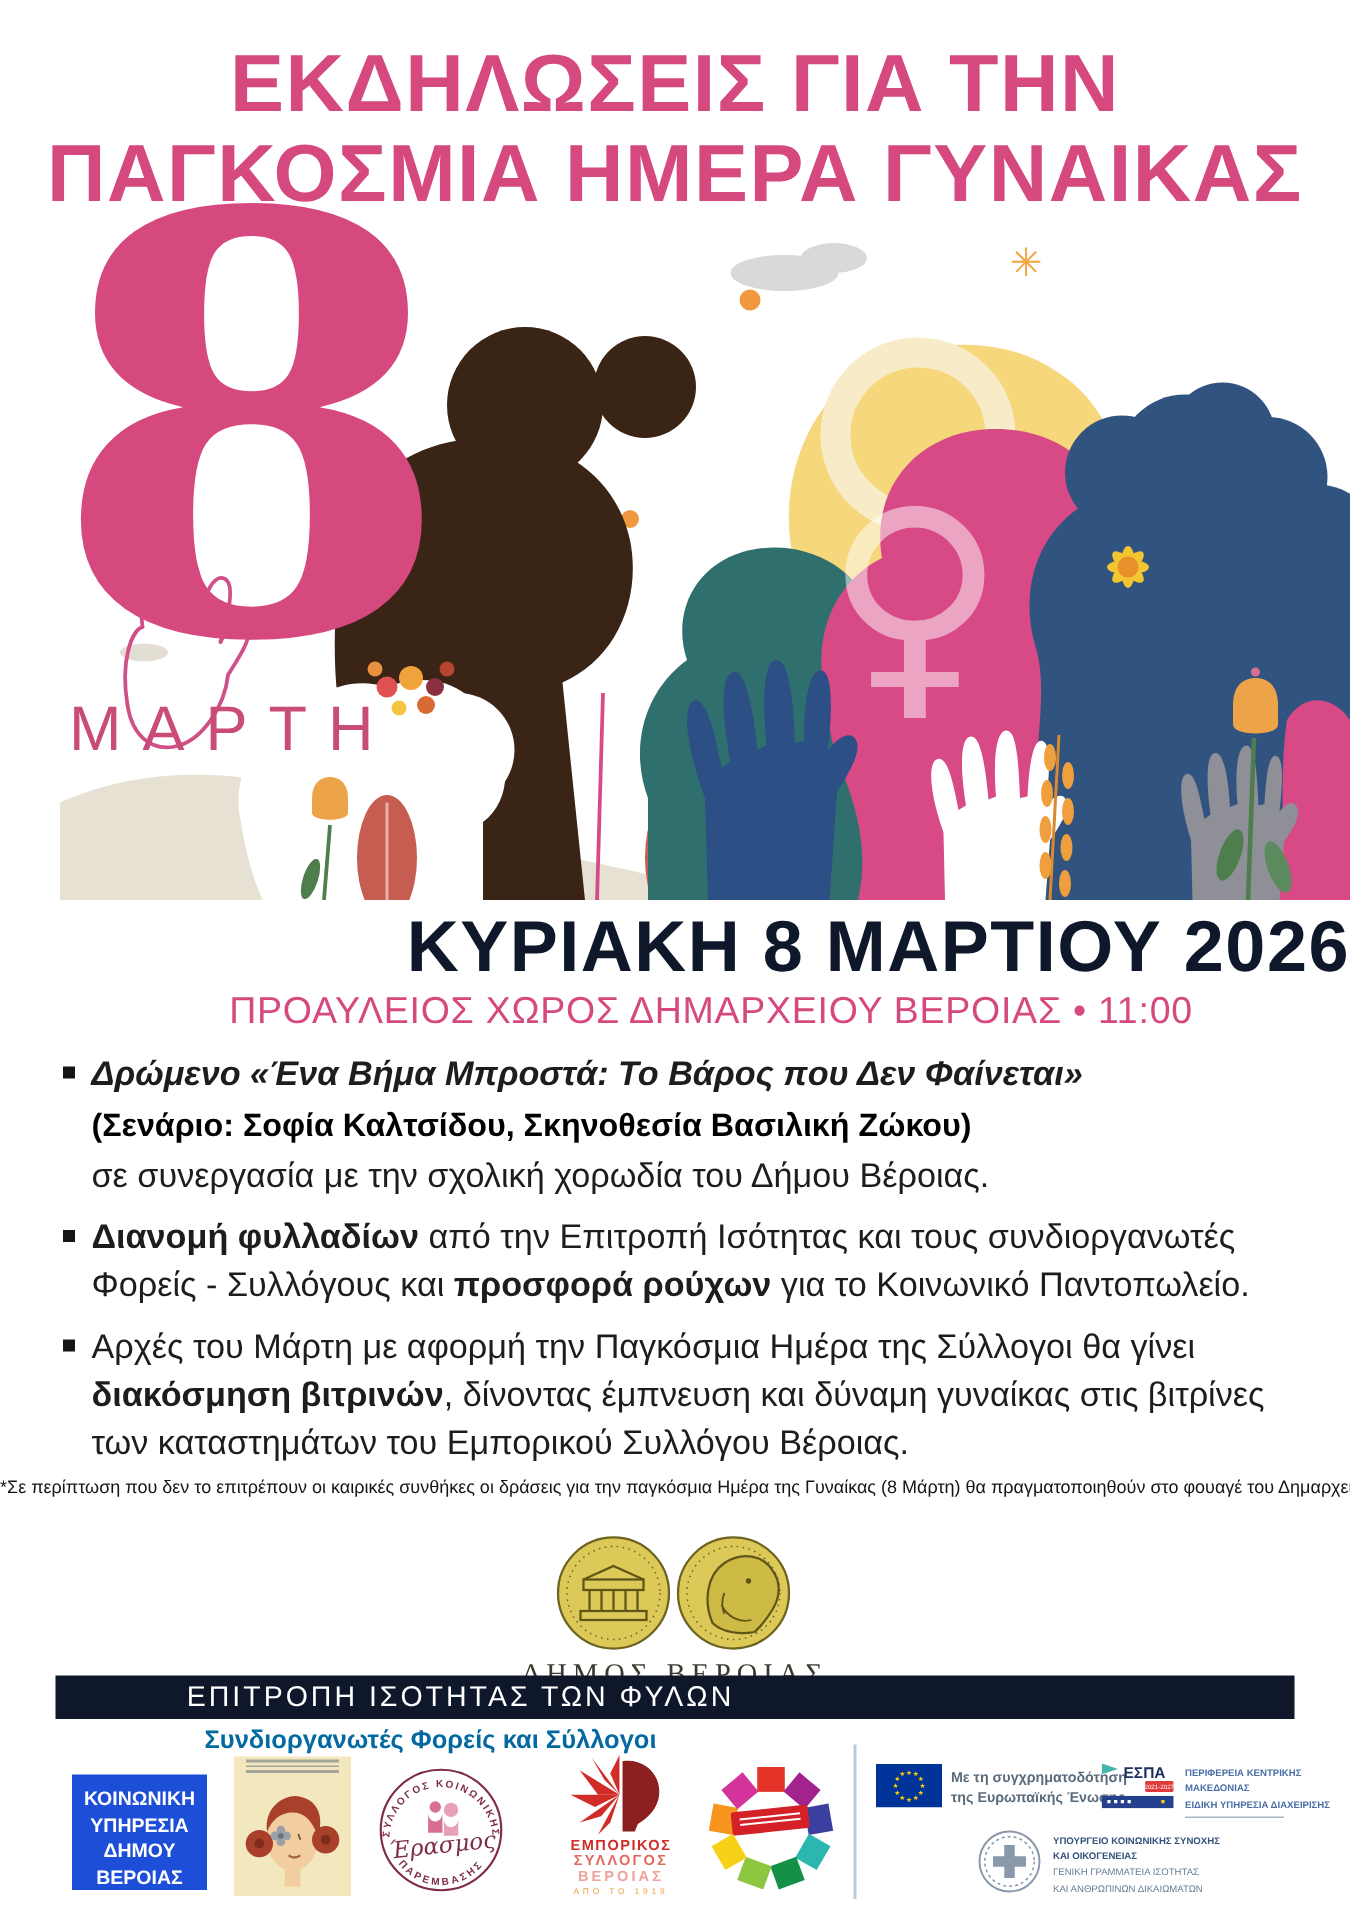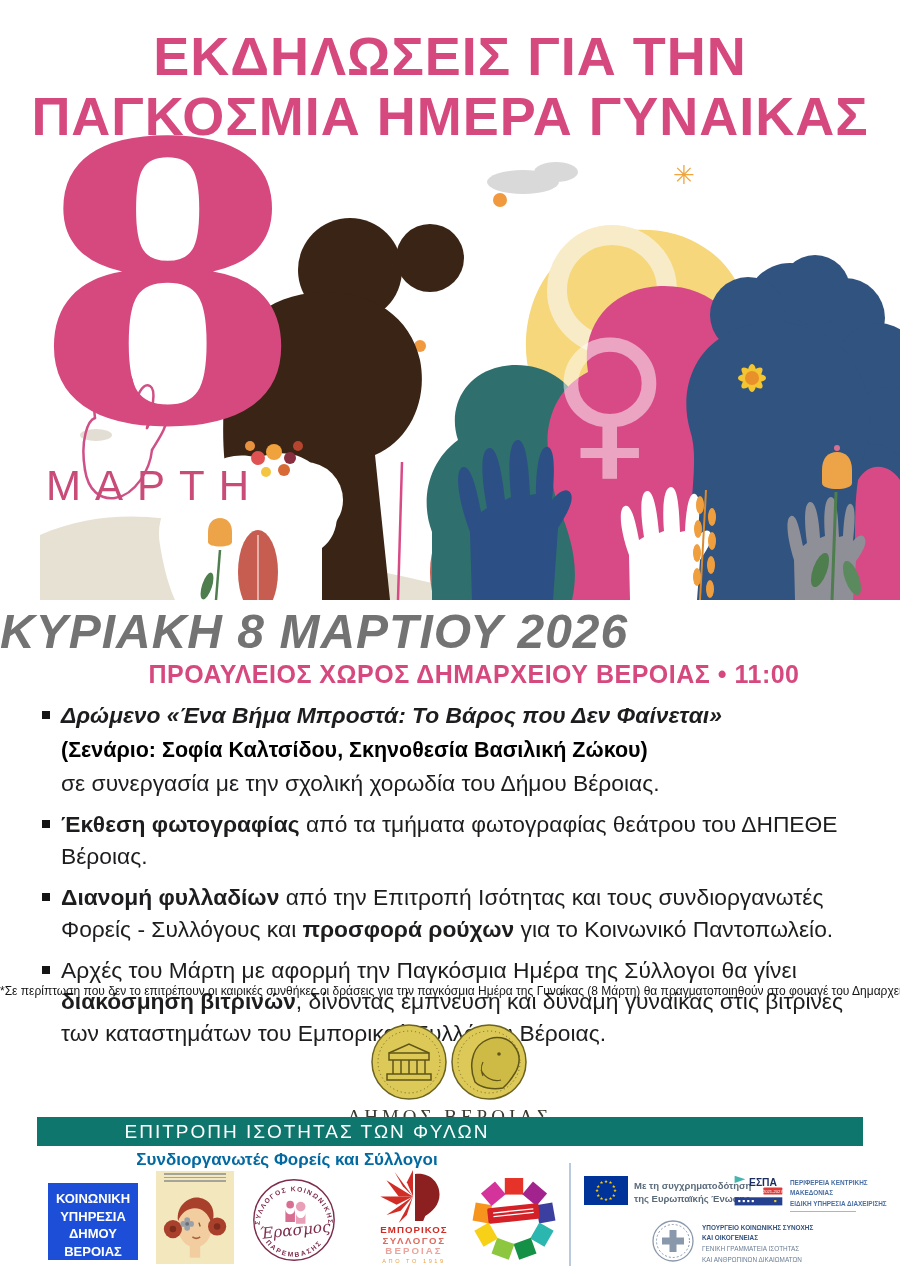--- a/index.html
+++ b/index.html
@@ -13,23 +13,23 @@
 
   
   .hero{top:140px;left:0;width:900px;height:460px;}
   .hero svg{position:absolute;top:0;left:0;}
   .big8{position:absolute;left:34px;top:-12px;font-family:"DejaVu Serif",serif;font-weight:bold;
         font-size:385px;line-height:0.82;color:#d6497f;}
   .marth{position:absolute;left:46px;top:322px;font-size:42px;letter-spacing:14px;
          color:#c84b78;font-weight:500;}
 
   
-  .date-heading{top:604px;left:0;right:0;text-align:left;color:#737373;font-weight:800;
-                font-size:48px;letter-spacing:1px;font-style:italic;}
-  .venue-line{top:660px;left:0;right:0;text-align:center;color:#d6497f;font-weight:700;
+  .date-heading{top:604px;left:0;right:0;text-align:right;color:#0f172a;font-weight:800;
+                font-size:48px;letter-spacing:1px;}
+  .venue-line{top:660px;left:0;right:0;text-align:center;color:#d6497f;font-weight:400;
               font-size:25px;letter-spacing:0.5px;padding-left:48px;}
 
   
   .bullets{top:700px;left:42px;width:828px;font-size:22.8px;line-height:1.4;}
   .bullet{display:flex;gap:11px;margin-bottom:9px;}
   .bmark{flex:0 0 8px;width:8px;height:8px;background:#151515;margin-top:11px;}
   .b-lead{font-weight:bold;font-style:italic;}
   .b-light{font-weight:700;color:#000000;font-size:21.5px;margin-top:3px;}
   .b-sub{margin-top:3px;}
   .bd{font-weight:bold;}
@@ -37,21 +37,21 @@
   
   .footnote{top:984px;left:0;right:0;text-align:center;font-size:12px;font-weight:500;
             color:#141414;white-space:nowrap;}
 
   
   .muni{top:1022px;left:0;right:0;display:flex;flex-direction:column;align-items:center;}
   .muni-name{font-family:"Liberation Serif",serif;font-size:19px;letter-spacing:4px;
              color:#3b3b31;margin-top:2px;}
 
   
-  .banner{top:1117px;left:37px;width:826px;height:29px;background:#0f766e;}
+  .banner{top:1117px;left:37px;width:826px;height:29px;background:#0f172a;}
   .banner span{position:absolute;left:0;width:540px;text-align:center;top:0;line-height:29px;
                color:#fff;font-size:19px;letter-spacing:2px;}
 
   
   .coorg{top:1150px;left:37px;width:500px;text-align:center;font-size:17px;
          font-weight:600;color:#0369a1;}
 
   
   .soc-box{top:1183px;left:48px;width:90px;height:77px;background:#1d4ed8;color:#fff;
            text-align:center;font-size:13px;font-weight:bold;line-height:1.35;padding-top:7px;
@@ -188,24 +188,20 @@
   <div class="abs venue-line">ΠΡΟΑΥΛΕΙΟΣ ΧΩΡΟΣ ΔΗΜΑΡΧΕΙΟΥ ΒΕΡΟΙΑΣ • 11:00</div>
 
   <div class="abs bullets">
     <div class="bullet">
       <span class="bmark"></span>
       <div>
         <div class="b-lead">Δρώμενο «Ένα Βήμα Μπροστά: Το Βάρος που Δεν Φαίνεται»</div>
         <div class="b-light">(Σενάριο: Σοφία Καλτσίδου, Σκηνοθεσία Βασιλική Ζώκου)</div>
         <div class="b-sub">σε συνεργασία με την σχολική χορωδία του Δήμου Βέροιας.</div>
       </div>
-    </div>
-    <div class="bullet">
-      <span class="bmark"></span>
-      <div><span class="bd">Έκθεση φωτογραφίας</span><span> από τα τμήματα φωτογραφίας θεάτρου του ΔΗΠΕΘΕ Βέροιας.</span></div>
     </div>
     <div class="bullet">
       <span class="bmark"></span>
       <div><span class="bd">Διανομή φυλλαδίων</span><span> από την Επιτροπή Ισότητας και τους συνδιοργανωτές Φορείς - Συλλόγους και </span><span class="bd">προσφορά ρούχων</span><span> για το Κοινωνικό Παντοπωλείο.</span></div>
     </div>
     <div class="bullet">
       <span class="bmark"></span>
       <div><span>Αρχές του Μάρτη με αφορμή την Παγκόσμια Ημέρα της Σύλλογοι θα γίνει </span><span class="bd">διακόσμηση βιτρινών</span><span>, δίνοντας έμπνευση και  δύναμη γυναίκας στις βιτρίνες των καταστημάτων του Εμπορικού Συλλόγου Βέροιας.</span></div>
     </div>
   </div>

